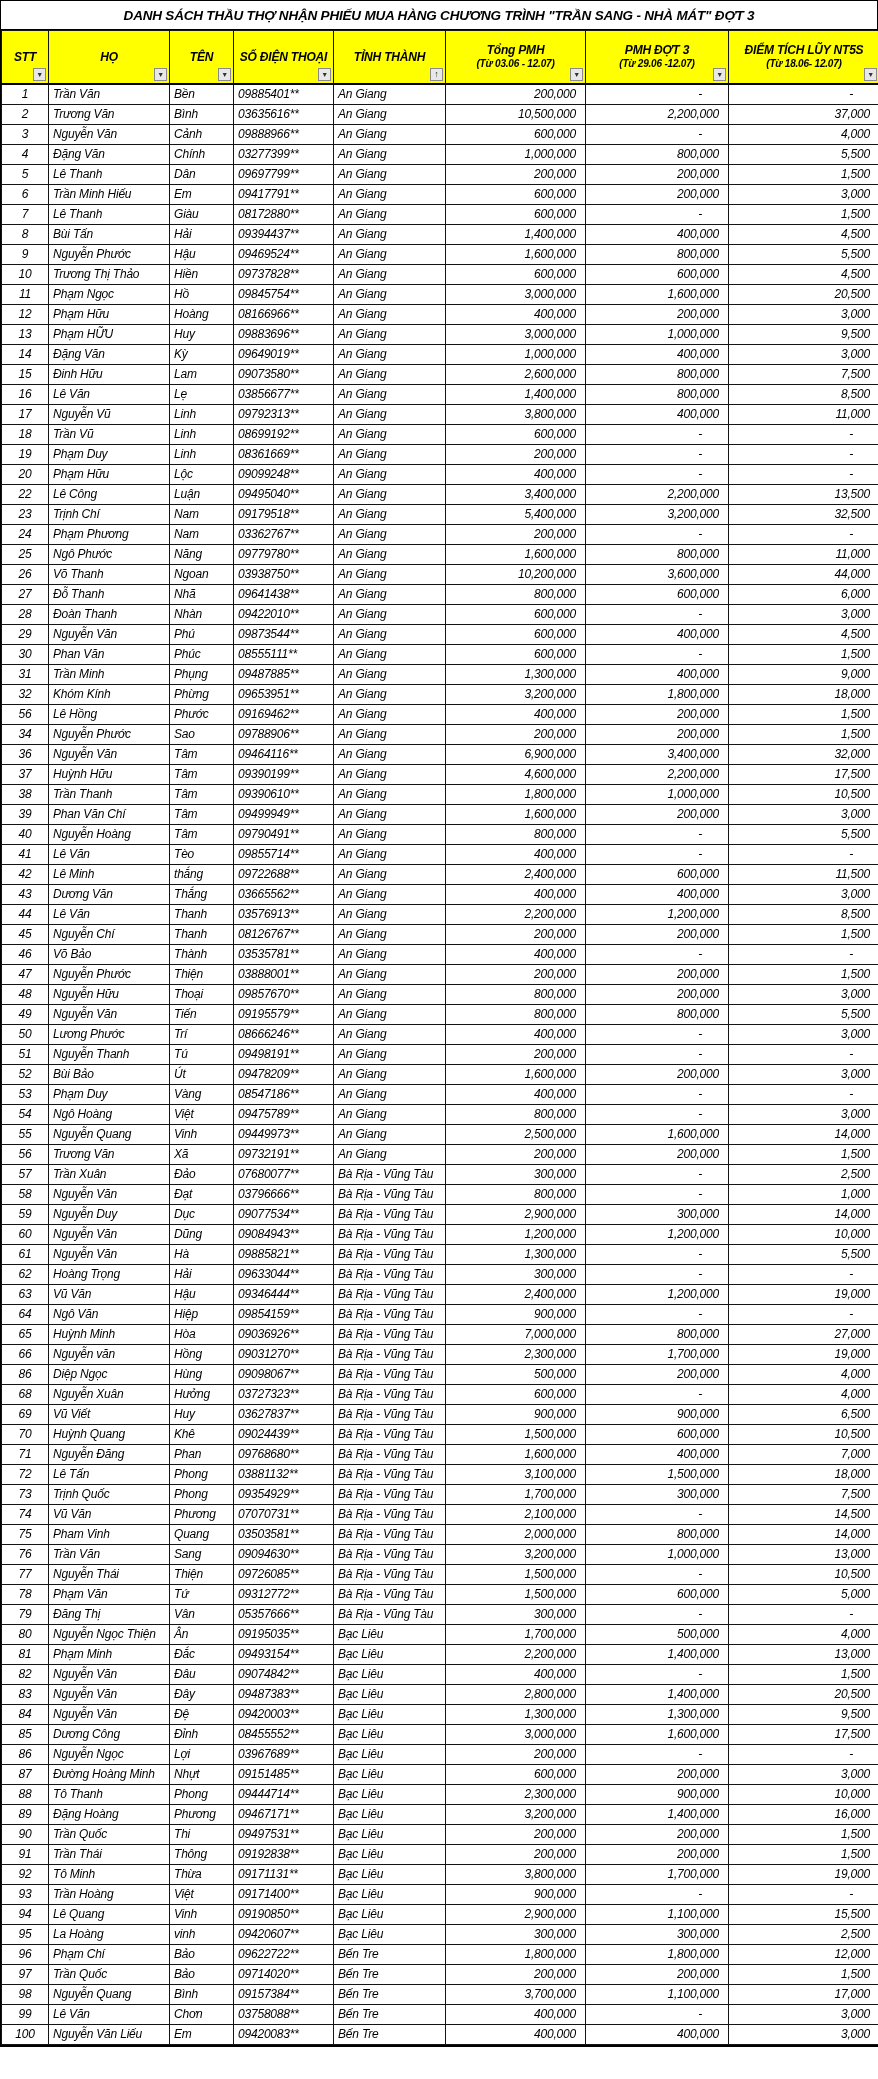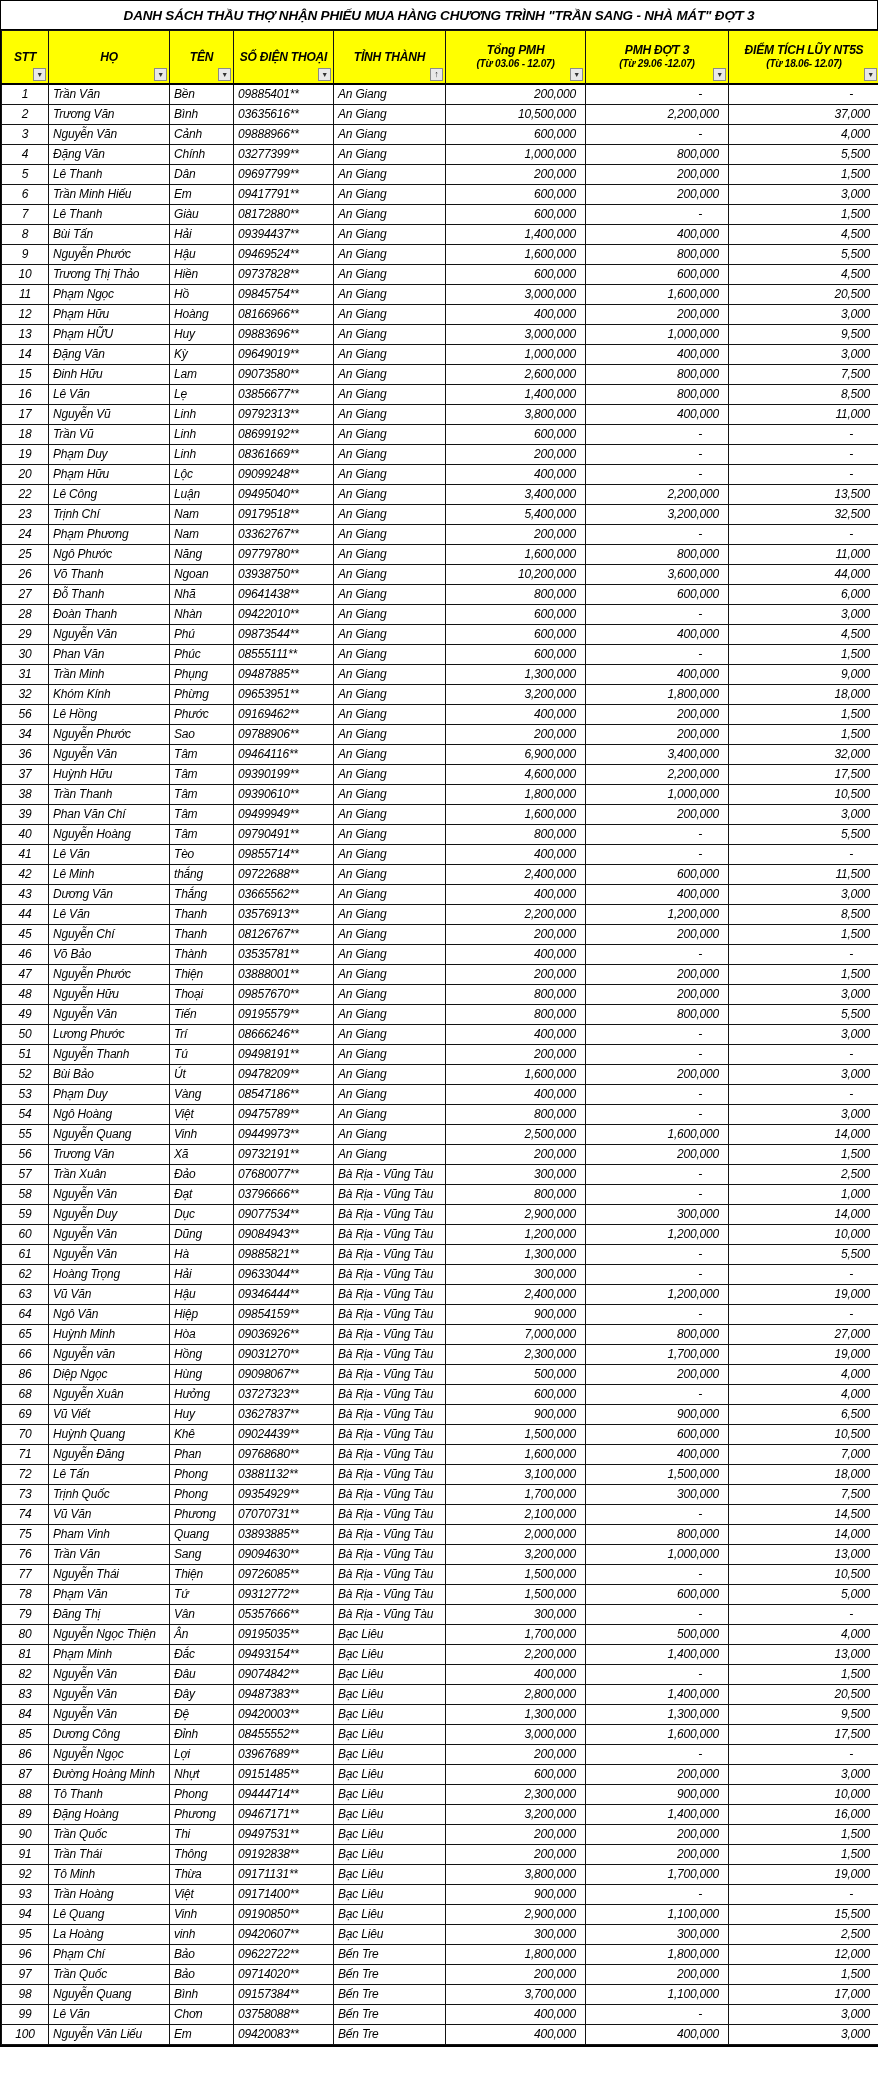--- a/index.html
+++ b/index.html
@@ -854,21 +854,21 @@
           <td class="c-text">07070731**</td>
           <td class="c-text">Bà Rịa - Vũng Tàu</td>
           <td class="c-num">2,100,000</td>
           <td class="c-num c-dash">-</td>
           <td class="c-num">14,500</td>
         </tr>
         <tr>
           <td class="c-stt">75</td>
           <td class="c-text">Pham Vinh</td>
           <td class="c-text">Quang</td>
-          <td class="c-text">03893885**</td>
+          <td class="c-text">03503581**</td>
           <td class="c-text">Bà Rịa - Vũng Tàu</td>
           <td class="c-num">2,000,000</td>
           <td class="c-num">800,000</td>
           <td class="c-num">14,000</td>
         </tr>
         <tr>
           <td class="c-stt">76</td>
           <td class="c-text">Trần Văn</td>
           <td class="c-text">Sang</td>
           <td class="c-text">09094630**</td>

